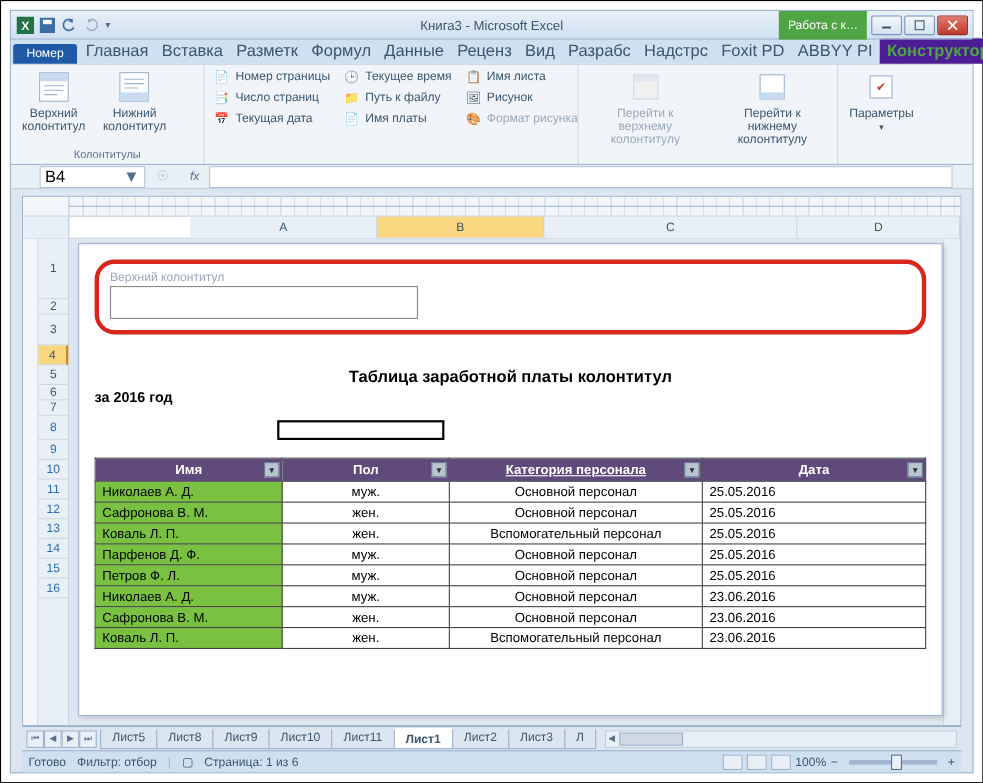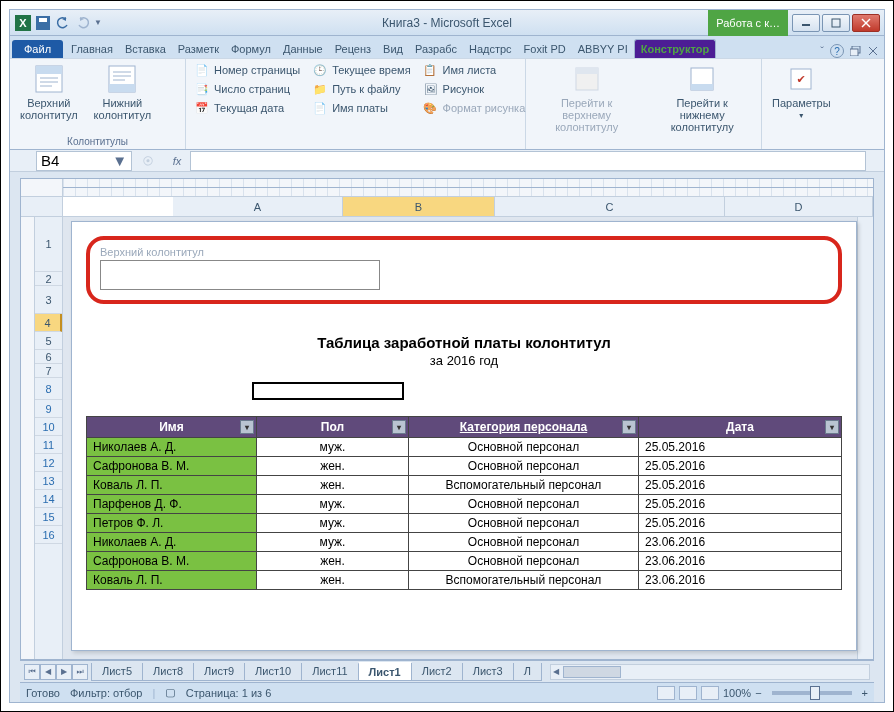--- a/index.html
+++ b/index.html
@@ -13,21 +13,21 @@
 .qat .ic{width:18px;height:18px;display:flex;align-items:center;justify-content:center}
 .title-center{position:absolute;left:0;right:0;text-align:center;color:#3b566e;font-size:12px;pointer-events:none}
 .tool-context{position:absolute;right:96px;top:0;height:26px;background:#4fa544;color:#fff;padding:0 8px;display:flex;align-items:center;font-size:11px}
 .winbtns{display:flex;margin-left:auto;gap:0;z-index:2}
 .winbtn{width:28px;height:18px;border:1px solid #7a95b4;background:linear-gradient(#f3f7fb,#d5e2f0);display:flex;align-items:center;justify-content:center;border-radius:2px;margin-left:2px}
 .winbtn.close{background:linear-gradient(#e07a6e,#c0392b);border-color:#9c3025;color:#fff}
 
 
 .tabs{height:22px;display:flex;align-items:flex-end;padding-left:2px;gap:0;background:#cfe0f1}
 .filetab{background:#1e5aa6;color:#fff;padding:3px 12px;border-radius:3px 3px 0 0;margin-right:2px;font-size:11px}
-.tab{padding:3px 6px;color:#3b566e;white-space:nowrap;font-size:11px}
+.tab{padding:3px 6px;color:#3b566e;white-space:nowrap;font-size:15px}
 .tab.active{background:#4c1d95;border:1px solid #9fb4cf;border-bottom:none;border-radius:3px 3px 0 0;color:#4fa544;font-weight:bold}
 .tabs-right{margin-left:auto;display:flex;align-items:center;gap:6px;padding-right:6px}
 .helpic{color:#2a6db0;width:14px;height:14px;border:1px solid #7a95b4;border-radius:50%;display:flex;align-items:center;justify-content:center;font-size:10px}
 
 
 .ribbon{height:92px;background:#f1f5fa;border-top:1px solid #cbd8e6;border-bottom:1px solid #9fb4cf;display:flex}
 .rgroup{border-right:1px solid #cbd8e6;display:flex;flex-direction:column;padding:2px 4px 0}
 .rgroup-body{display:flex;flex:1;gap:4px}
 .rgroup-label{text-align:center;color:#5a7090;font-size:10px;padding:2px 0;border-top:0}
 .bigbtn{display:flex;flex-direction:column;align-items:center;justify-content:flex-start;padding:2px 6px;gap:2px;text-align:center;color:#3b566e;min-width:56px}
@@ -68,21 +68,21 @@
 .paper{position:absolute;left:8px;right:0;top:4px;background:#fff;border:1px solid #9fb4cf;box-shadow:2px 2px 4px rgba(0,0,0,.15);min-height:430px;padding:14px 14px 0}
 
 
 .hdr-callout{border:4px solid #d8261c;border-radius:18px;padding:6px 10px 10px;margin-bottom:10px}
 .hdr-label{color:#9aa8ba;font-size:11px;margin-bottom:2px}
 .hdr-boxes{display:flex}
 .hdr-box{height:30px;border:1px solid #888;flex:0 0 280px}
 .hdr-rest{flex:1;border-left:none}
 
 .titletxt{text-align:center;font-weight:bold;font-size:15px;padding-top:20px}
-.subtxt{text-align:center;font-weight:normal;font-size:13px;padding:2px 0 6px}
+.subtxt{font-weight:bold;font-size:13px;padding:2px 0 6px}
 
 
 .selcell{position:absolute;border:2px solid #000;width:152px;height:18px;left:180px;top:160px}
 
 
 .dtable{width:100%;border-collapse:collapse;margin-top:42px}
 .dtable th{background:#604a7b;color:#fff;font-weight:bold;padding:3px 6px;border:1px solid #444;text-align:center;position:relative;font-size:12px}
 .dtable th .far{position:absolute;right:2px;top:3px;width:14px;height:14px;background:#b9c4d1;border:1px solid #6a7a8d;display:flex;align-items:center;justify-content:center;font-size:8px;color:#333}
 .dtable td{border:1px solid #444;padding:2px 6px;font-size:12px}
 .dtable td.name{background:#7ac142}
@@ -158,21 +158,21 @@
     <div class="winbtn close">
             <svg width="10" height="10">
               <line x1="1" y1="1" x2="9" y2="9" stroke="#fff" stroke-width="1.5"></line>
               <line x1="9" y1="1" x2="1" y2="9" stroke="#fff" stroke-width="1.5"></line>
             </svg>
           </div>
   </div>
 </div>
 
 <div class="tabs">
-  <div class="filetab">Файл</div>
+  <div class="filetab">Номер</div>
   <div class="tab">Главная</div>
   <div class="tab">Вставка</div>
   <div class="tab">Разметк</div>
   <div class="tab">Формул</div>
   <div class="tab">Данные</div>
   <div class="tab">Реценз</div>
   <div class="tab">Вид</div>
   <div class="tab">Разрабс</div>
   <div class="tab">Надстрс</div>
   <div class="tab">Foxit PD</div>

